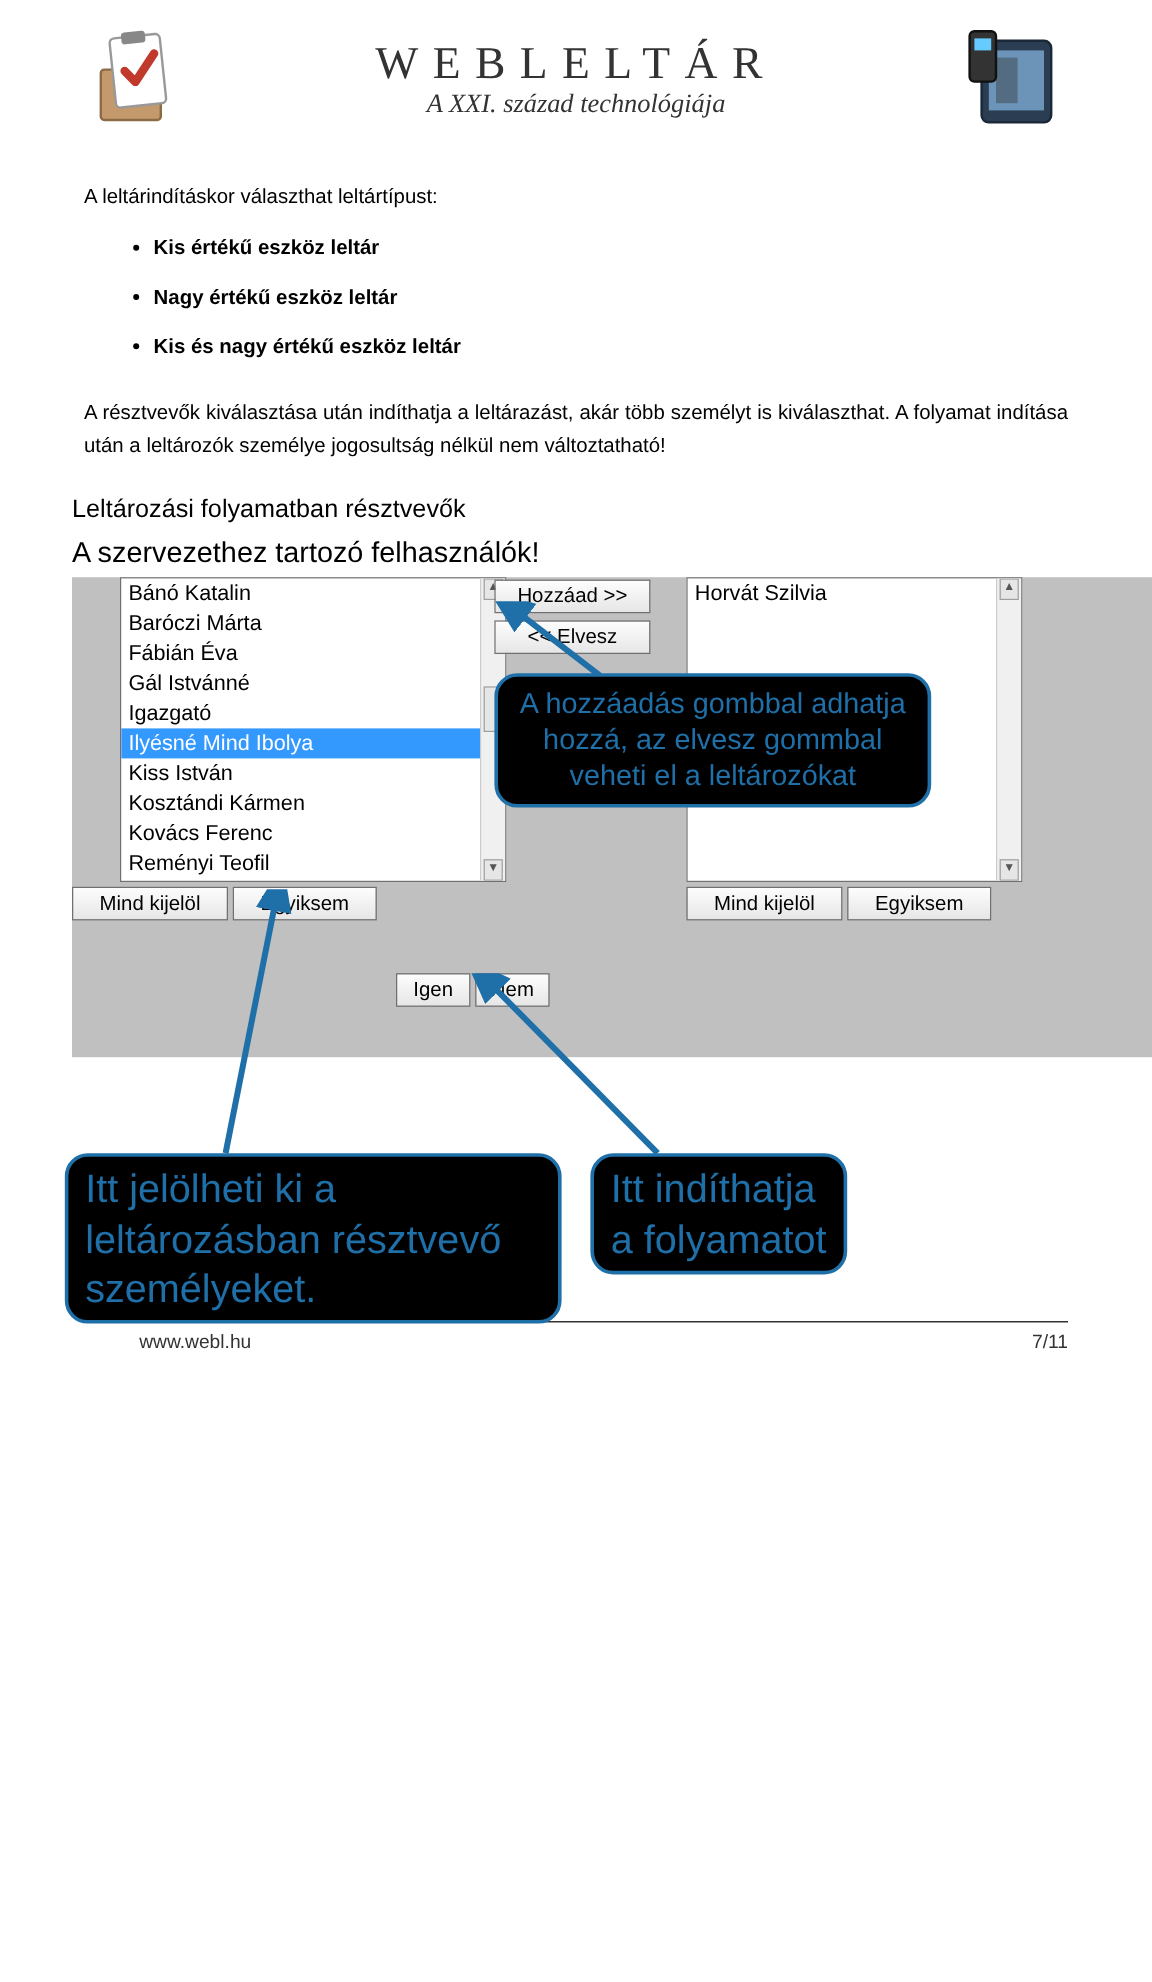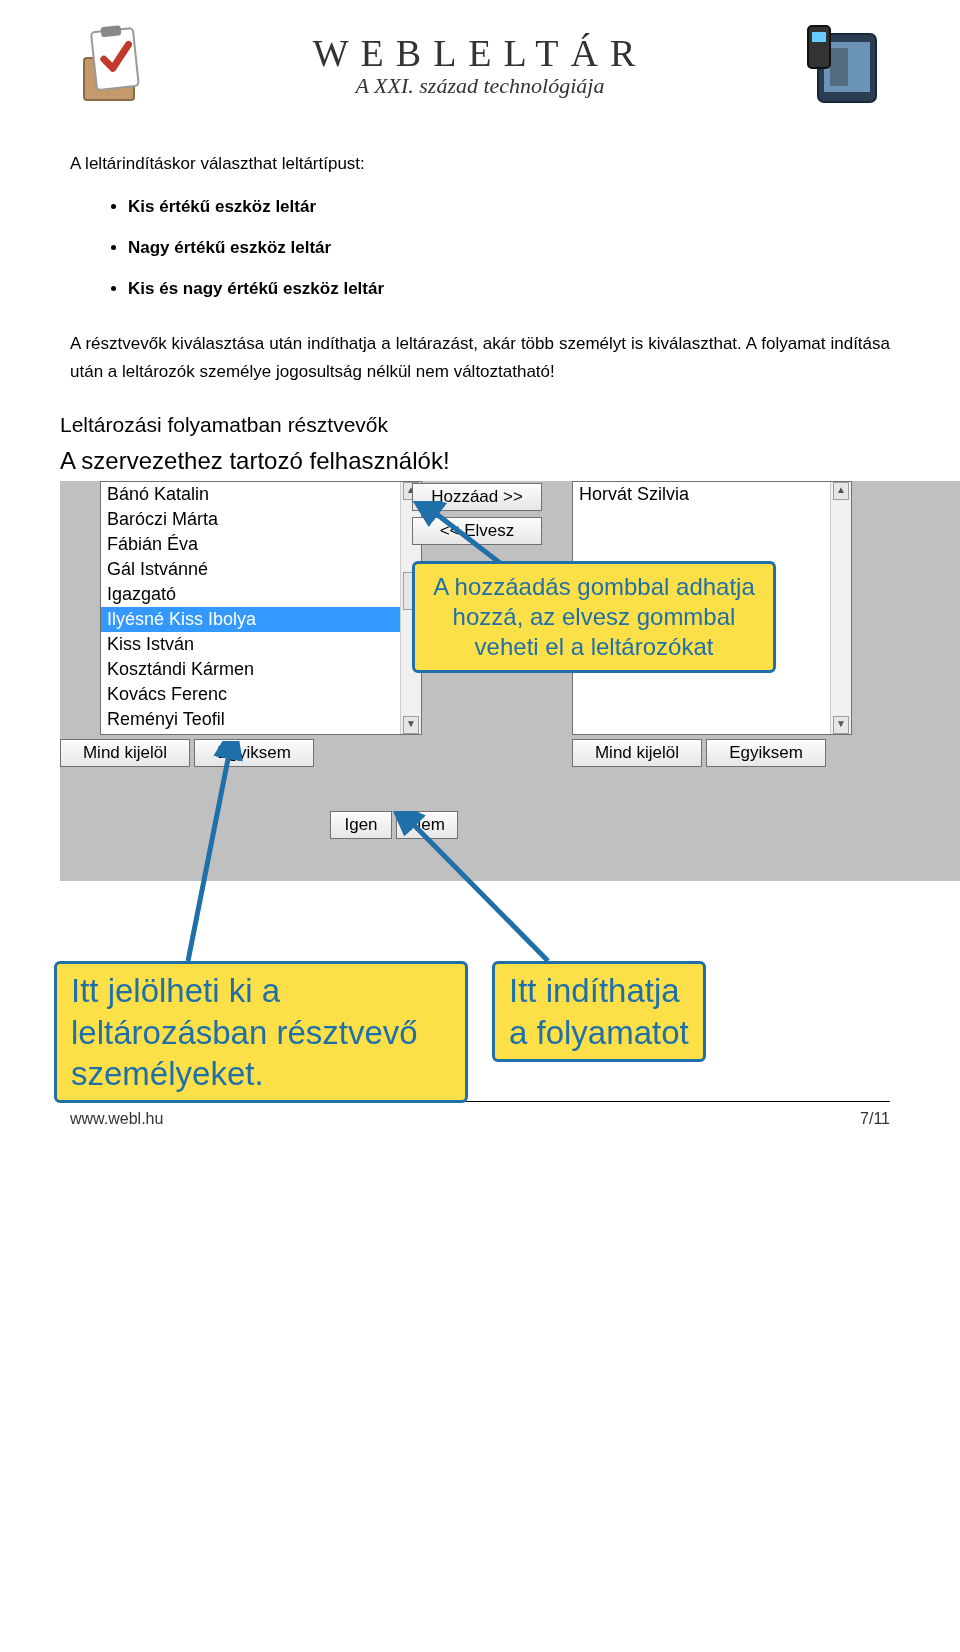--- a/index.html
+++ b/index.html
@@ -120,23 +120,23 @@
     position: absolute;
     background: linear-gradient(#fdfdfd,#e6e6e6);
     border: 1px solid #707070;
     font-size: 17px;
     text-align: center;
     padding: 3px 0;
     cursor: pointer;
   }
   .callout {
     position: absolute;
-    background: #fde047;
+    background: #000000;
     border: 3px solid #1f6fa8;
-    border-radius: 6px;
+    border-radius: 19px;
     padding: 8px 14px;
     font-family: Arial, sans-serif;
     color: #1f6fa8;
     font-size: 24px;
     line-height: 1.25;
     text-align: center;
     z-index: 5;
   }
   .callout-small {
     font-size: 33px;
@@ -146,20 +146,21 @@
   svg.connector { position: absolute; z-index: 4; pointer-events: none; }
 
   .footer {
     border-top: 1px solid #000;
     margin-top: 40px;
     padding-top: 8px;
     display: flex;
     justify-content: space-between;
     font-size: 16px;
     color: #333;
+    margin-left: 46px;
   }
   .footer a { color: #333; text-decoration: none; }
 </style>
 </head>
 <body>
 
 <div class="page">
 
   <div class="header">
     <div class="logo-left clipboard-icon">
@@ -202,21 +203,21 @@
 
       <div class="panel-body">
 
         <div class="listbox" id="lb-left" style="left:16px; top:0; width:320px; height:252px;margin-left:24px;">
           <div class="lb-inner" id="lb-left-inner">
               <div class="item">Bánó Katalin</div>
               <div class="item">Baróczi Márta</div>
               <div class="item">Fábián Éva</div>
               <div class="item">Gál Istvánné</div>
               <div class="item">Igazgató</div>
-              <div class="item selected">Ilyésné Kiss Ibolya</div>
+              <div class="item selected">Ilyésné Mind Ibolya</div>
               <div class="item">Kiss István</div>
               <div class="item">Kosztándi Kármen</div>
               <div class="item">Kovács Ferenc</div>
               <div class="item">Reményi Teofil</div>
             </div>
           <div class="scrollbar">
             <div class="arrow up">▲</div>
             <div class="thumb"></div>
             <div class="arrow down">▼</div>
           </div>

